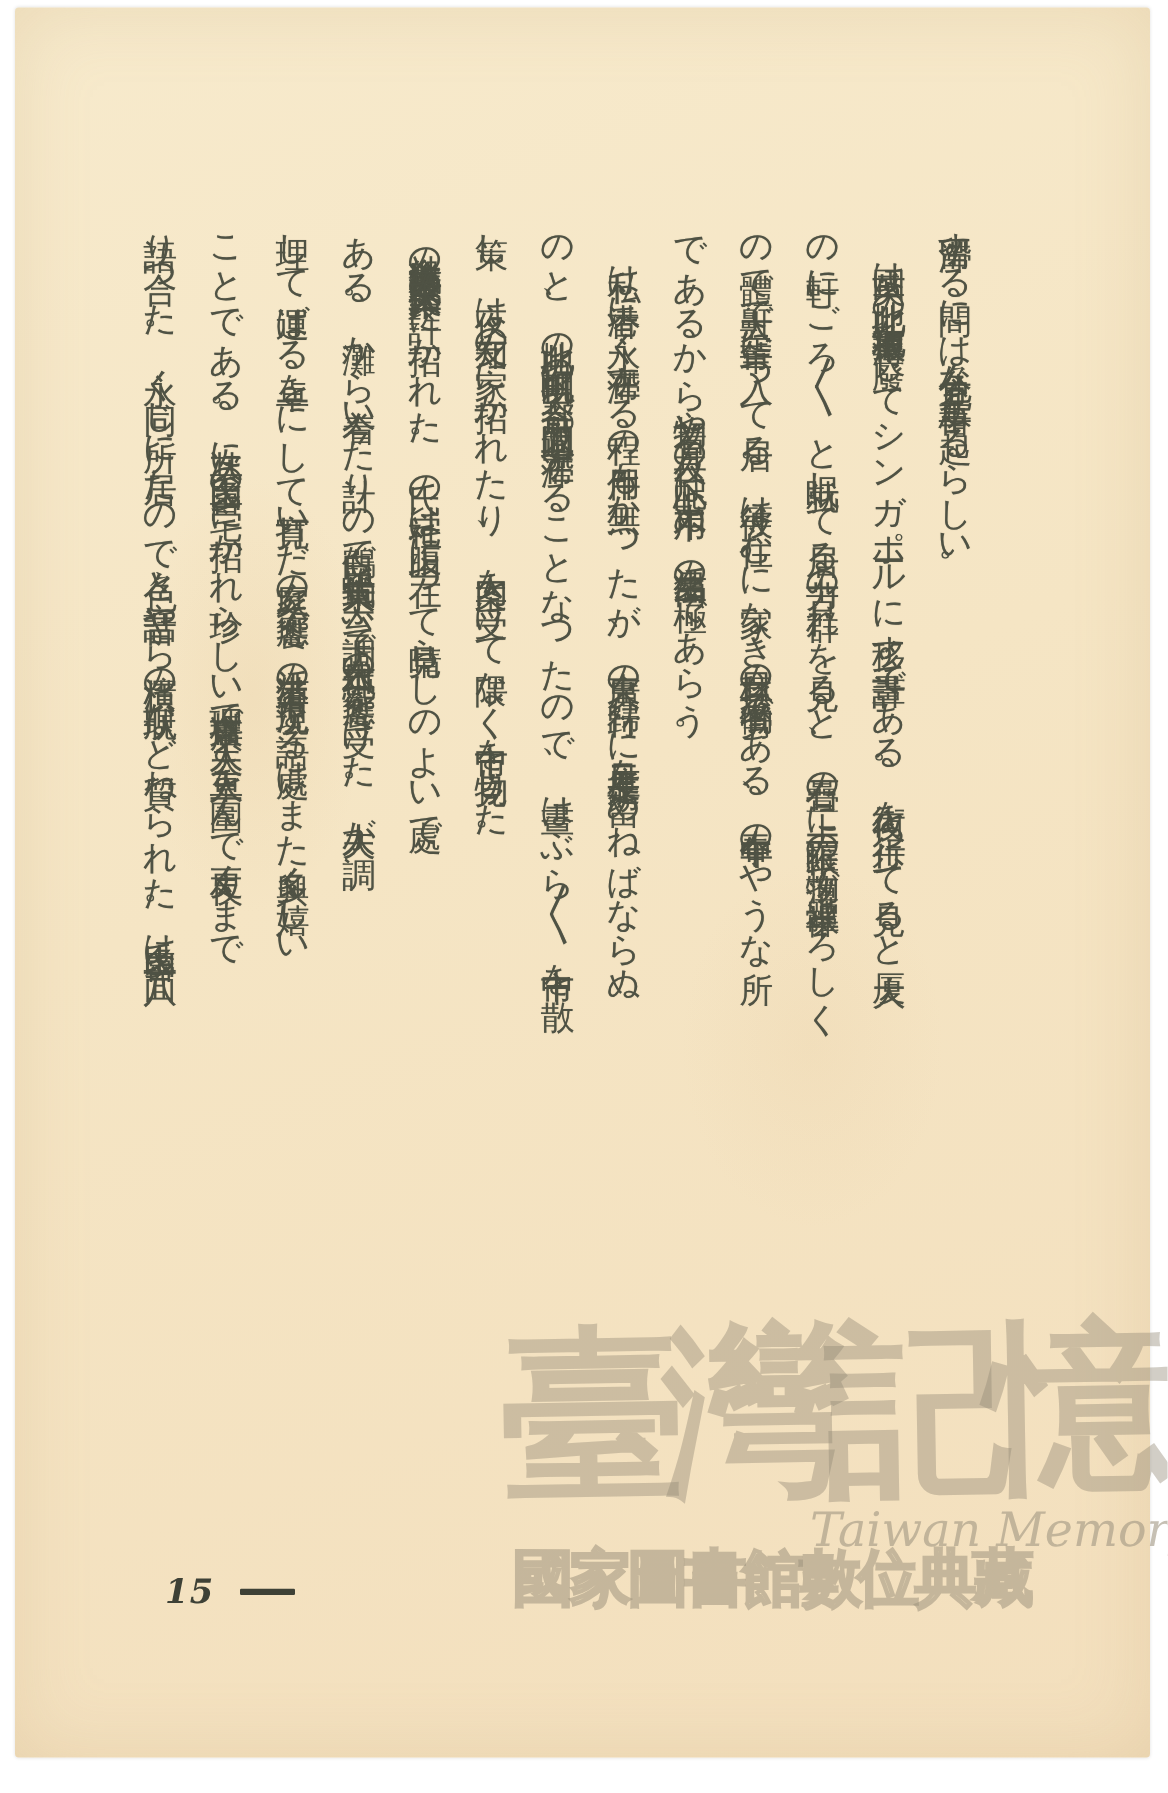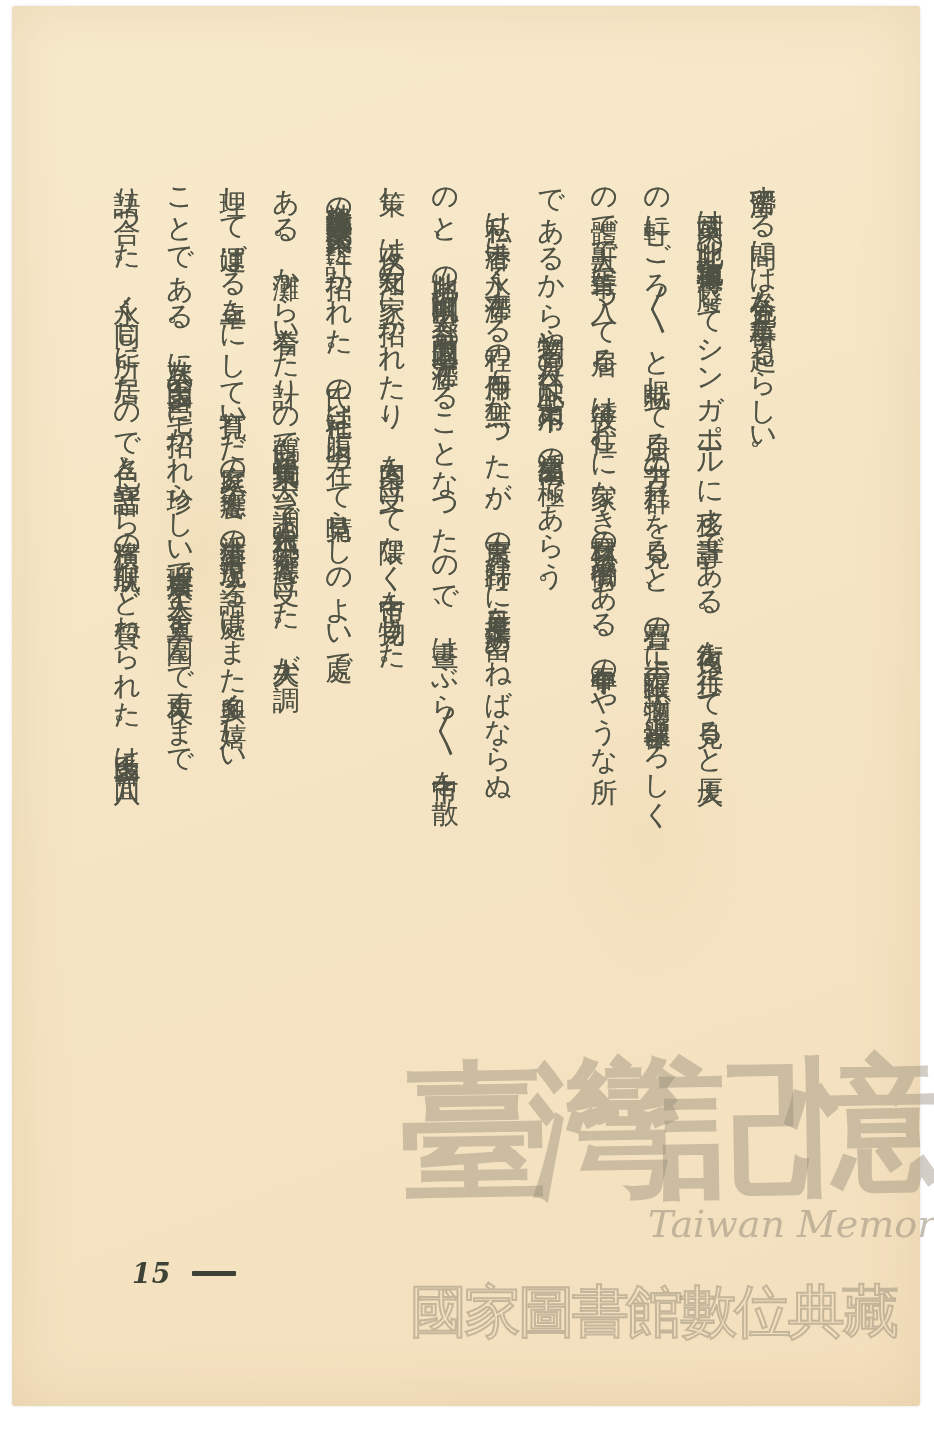--- a/index.html
+++ b/index.html
@@ -68,23 +68,23 @@
     left:636px;top:1196px;
     font-family:"DejaVu Serif","Liberation Serif",serif;
     font-style:italic;
     font-size:38px;
     color:rgba(160,150,130,0.60);
     white-space:nowrap;
     pointer-events:none;
   }
   .wm-outline{
     position:absolute;
-    left:398px;top:1268px;
-    font-size:57px;
-    font-weight:normal;
+    left:398px;top:1224px;
+    font-size:49px;
+    font-weight:bold;
     letter-spacing:-3px;
     color:rgba(244,228,196,0.15);
     -webkit-text-stroke:2px rgba(158,147,126,0.55);
     white-space:nowrap;
     pointer-events:none;
   }
   .page-footer{
     position:absolute;
     left:120px;top:1252px;
     display:flex;align-items:center;gap:20px;

